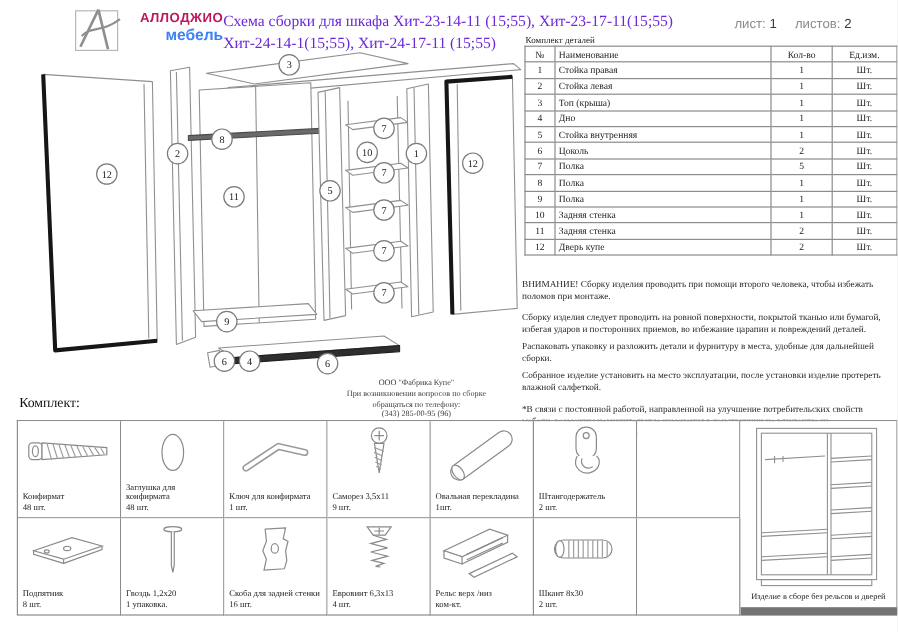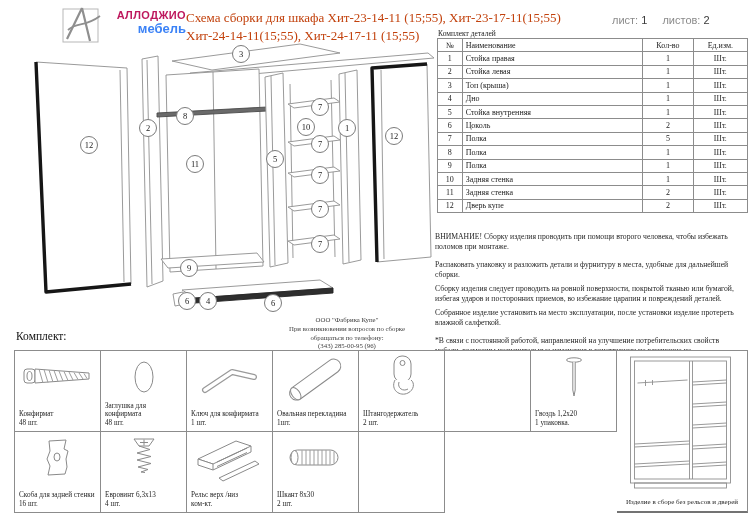--- a/index.html
+++ b/index.html
@@ -5,21 +5,21 @@
   html,body{margin:0;padding:0;background:#e8e8e8;}
   .page{position:relative;width:748px;height:527px;background:#fff;overflow:hidden;
         font-family:"Liberation Serif",serif;color:#1c1c1c;}
   svg{display:block;}
   
   .logo{position:absolute;left:56px;top:5px;width:50px;height:40px;}
   .brand{position:absolute;left:104px;top:10px;width:82px;text-align:right;
          font-family:"Liberation Sans",sans-serif;font-weight:bold;line-height:1.05;}
   .brand-name{font-size:11px;color:#be185d;letter-spacing:.4px;}
   .brand-sub{font-size:13px;color:#3b82f6;}
-  .title{position:absolute;left:186px;top:9px;width:390px;font-size:13px;line-height:1.35;color:#c2410c;}
+  .title{position:absolute;left:186px;top:9px;width:390px;font-size:13px;line-height:1.35;color:#6d28d9;}
   .sheetinfo{position:absolute;left:612px;top:14px;width:130px;font-family:"Liberation Sans",sans-serif;
              font-size:11px;color:#8b8b8b;}
   .sheetinfo b{color:#3a3a3a;font-weight:normal;}
   .sheetinfo .grp{margin-right:12px;}
   
   .pt-caption{position:absolute;left:438px;top:29px;font-size:7.5px;color:#222;text-align:right;}
   table.pt{position:absolute;left:437px;top:38px;border-collapse:collapse;font-size:8px;color:#1a1a1a;}
   .pt th,.pt td{border:1px solid #8c8c8c;height:12.4px;padding:0 3px;font-weight:normal;white-space:nowrap;}
   .c-num{width:18px;text-align:center;}
   .c-name{width:177px;text-align:left;}
@@ -37,21 +37,21 @@
   .diagram{position:absolute;left:0;top:0;z-index:1;pointer-events:none;}
   .co{position:absolute;width:16px;height:16px;border:1px solid #7b7b7b;border-radius:50%;
       background:#fff;font-size:8.5px;line-height:16px;text-align:center;z-index:2;color:#222;}
   
   .hw-label{position:absolute;left:16px;top:330px;font-size:11.5px;color:#111;}
   .hw-grid{position:absolute;left:14px;top:350px;display:grid;
            grid-template-columns:repeat(7,86px) 131px;grid-template-rows:81px 81px;
            border-top:1px solid #8c8c8c;border-left:1px solid #8c8c8c;z-index:2;}
   .hw-cell{position:relative;border-right:1px solid #8c8c8c;border-bottom:1px solid #8c8c8c;background:#fff;}
   .hw-big{grid-column:8;grid-row:1/3;position:relative;border-right:1px solid #8c8c8c;
-          border-bottom:2px solid #737373;background:#fff;}
+          border-bottom:7px solid #737373;background:#fff;}
   .hw-icon{position:absolute;top:1px;left:50%;transform:translateX(-50%);}
   .hw-lbl{position:absolute;left:4px;right:2px;bottom:3px;font-size:7.2px;line-height:1.22;color:#1f1f1f;}
   .hw-cap{position:absolute;left:2px;right:2px;bottom:5px;text-align:center;font-size:7px;color:#1f1f1f;}
 </style>
 </head>
 <body>
 
 <div class="page">
 
   <div class="logo">
@@ -60,21 +60,21 @@
       <path d="M11,34 L26,3 M26,3 L34,36" stroke="#8f8f8f" stroke-width="2.2" fill="none"></path>
       <path d="M12,25 C21,16 28,23 44,11" stroke="#8f8f8f" stroke-width="1.8" fill="none"></path>
     </svg>
   </div>
   <div class="brand">
     <div class="brand-name">АЛЛОДЖИО</div>
     <div class="brand-sub">мебель</div>
   </div>
   <div class="title">
     <div>Схема сборки для шкафа Хит-23-14-11 (15;55), Хит-23-17-11(15;55)</div>
-    <div>Хит-24-14-11(15;55), Хит-24-17-11 (15;55)</div>
+    <div>Хит-24-14-1(15;55), Хит-24-17-11 (15;55)</div>
   </div>
   <div class="sheetinfo">
     <span class="grp"><span>лист:</span>
     <b>1</b></span>
     <span><span>листов:</span>
     <b>2</b></span>
   </div>
 
   <svg class="diagram" width="748" height="527" viewBox="0 0 748 527">
     <g fill="#fff" stroke="#8f8f8f" stroke-width="0.9" stroke-linejoin="round">
@@ -220,22 +220,22 @@
           <td class="c-num">12</td>
           <td class="c-name">Дверь купе</td>
           <td class="c-qty">2</td>
           <td class="c-unit">Шт.</td>
         </tr>
     </tbody>
   </table>
 
   <div class="notices">
     <p class="gap">ВНИМАНИЕ! Сборку изделия проводить при помощи второго человека, чтобы избежать поломов при монтаже.</p>
+    <p>Сборку изделия следует проводить на ровной поверхности, покрытой тканью или бумагой, избегая ударов и посторонних приемов, во избежание царапин и повреждений деталей.</p>
     <p>Распаковать упаковку и разложить детали и фурнитуру в места, удобные для дальнейшей сборки.</p>
-    <p>Сборку изделия следует проводить на ровной поверхности, покрытой тканью или бумагой, избегая ударов и посторонних приемов, во избежание царапин и повреждений деталей.</p>
     <p>Собранное изделие установить на место эксплуатации, после установки изделие протереть влажной салфеткой.</p>
     <p class="gap-top">*В связи с постоянной работой, направленной на улучшение потребительских свойств мебели, возможны незначительные изменения в конструкции не влияющие на функциональные качества изделий.</p>
   </div>
 
   <div class="factory">
     <div>ООО "Фабрика Купе"</div>
     <div>При возникновении вопросов по сборке</div>
     <div>обращаться по телефону:</div>
     <div>(343) 285-00-95 (96)</div>
   </div>
@@ -279,20 +279,36 @@
           <path d="M14,38 L41,20 L63,25" stroke="#9a9a9a" stroke-width="6" stroke-linecap="round" stroke-linejoin="round" fill="none"></path>
           <path d="M14,38 L41,20 L63,25" stroke="#fff" stroke-width="3.4" stroke-linecap="round" stroke-linejoin="round" fill="none"></path>
         </svg>
       </span>
       <div class="hw-lbl">
           <div>Ключ для конфирмата</div>
           <div>1 шт.</div>
         </div>
     </div>
 
+    <div class="hw-cell">
+      <span class="hw-icon">
+        <svg width="78" height="50" viewBox="0 0 78 50">
+          <g fill="#fff" stroke="#8a8a8a">
+            <circle cx="39" cy="11" r="6.5"></circle>
+            <path d="M35,11 h8 M39,7 v8" fill="none"></path>
+            <polygon points="35,17.5 43,17.5 39,42"></polygon>
+            <path d="M35,21 L43,24 M34.8,25 L42,28 M35.2,29 L41.5,32 M35.8,33 L41,35.5 M36.6,36.5 L40.2,38.6" fill="none" stroke="#9e9e9e"></path>
+          </g>
+        </svg>
+      </span>
+      <div class="hw-lbl">
+          <div>Саморез 3,5х11</div>
+          <div>9 шт.</div>
+        </div>
+    </div>
 
     <div class="hw-cell">
       <span class="hw-icon">
         <svg width="78" height="54" viewBox="0 0 78 54">
           <g transform="rotate(-36 39 27)" fill="#fff" stroke="#8a8a8a">
             <rect x="8" y="20" width="60" height="14" rx="7"></rect>
             <ellipse cx="14" cy="27" rx="4" ry="7"></ellipse>
           </g>
         </svg>
       </span>
@@ -346,20 +362,36 @@
               <line x1="75" y1="97" x2="109" y2="95"></line>
             <line x1="75" y1="112" x2="109" y2="110"></line>
               <line x1="75" y1="115" x2="109" y2="113"></line>
             <rect x="17" y="131" width="92" height="5"></rect>
           </g>
         </svg>
       </span>
       <div class="hw-cap">Изделие в сборе без рельсов и дверей</div>
     </div>
 
+    <div class="hw-cell">
+      <span class="hw-icon">
+        <svg width="78" height="50" viewBox="0 0 78 50">
+          <g fill="#fff" stroke="#8a8a8a">
+            <polygon points="9,26 41,15 66,22 34,33"></polygon>
+            <ellipse cx="37" cy="24" rx="3" ry="1.8"></ellipse>
+            <ellipse cx="20" cy="26.5" rx="2" ry="1.3"></ellipse>
+            <path d="M9,26 L9,29 L34,36.5 L34,33 M34,36.5 L66,25 L66,22" fill="none"></path>
+          </g>
+        </svg>
+      </span>
+      <div class="hw-lbl">
+          <div>Подпятник</div>
+          <div>8 шт.</div>
+        </div>
+    </div>
 
     <div class="hw-cell">
       <span class="hw-icon">
         <svg width="78" height="50" viewBox="0 0 78 50">
           <g fill="#fff" stroke="#8a8a8a">
             <ellipse cx="39" cy="8" rx="7.5" ry="2.2"></ellipse>
             <path d="M37.8,10 L37.8,38 L39,44 L40.2,38 L40.2,10"></path>
           </g>
         </svg>
       </span>

